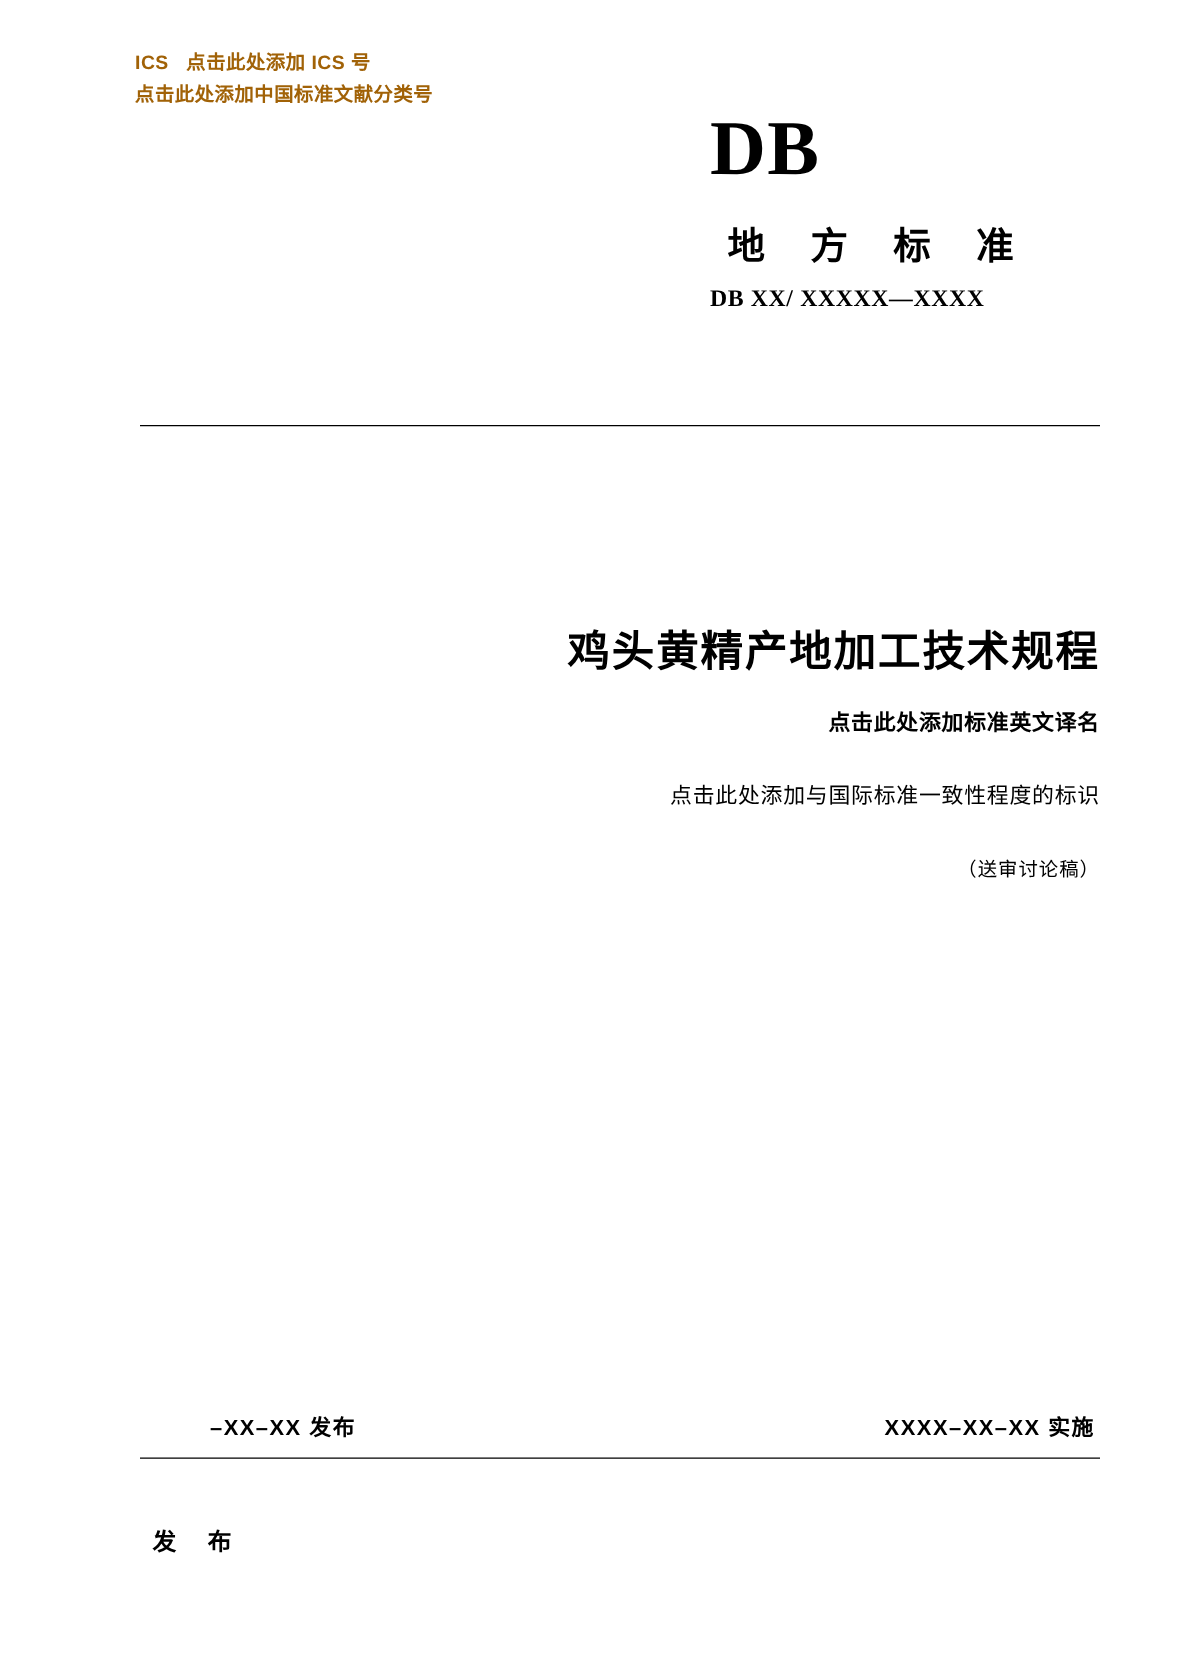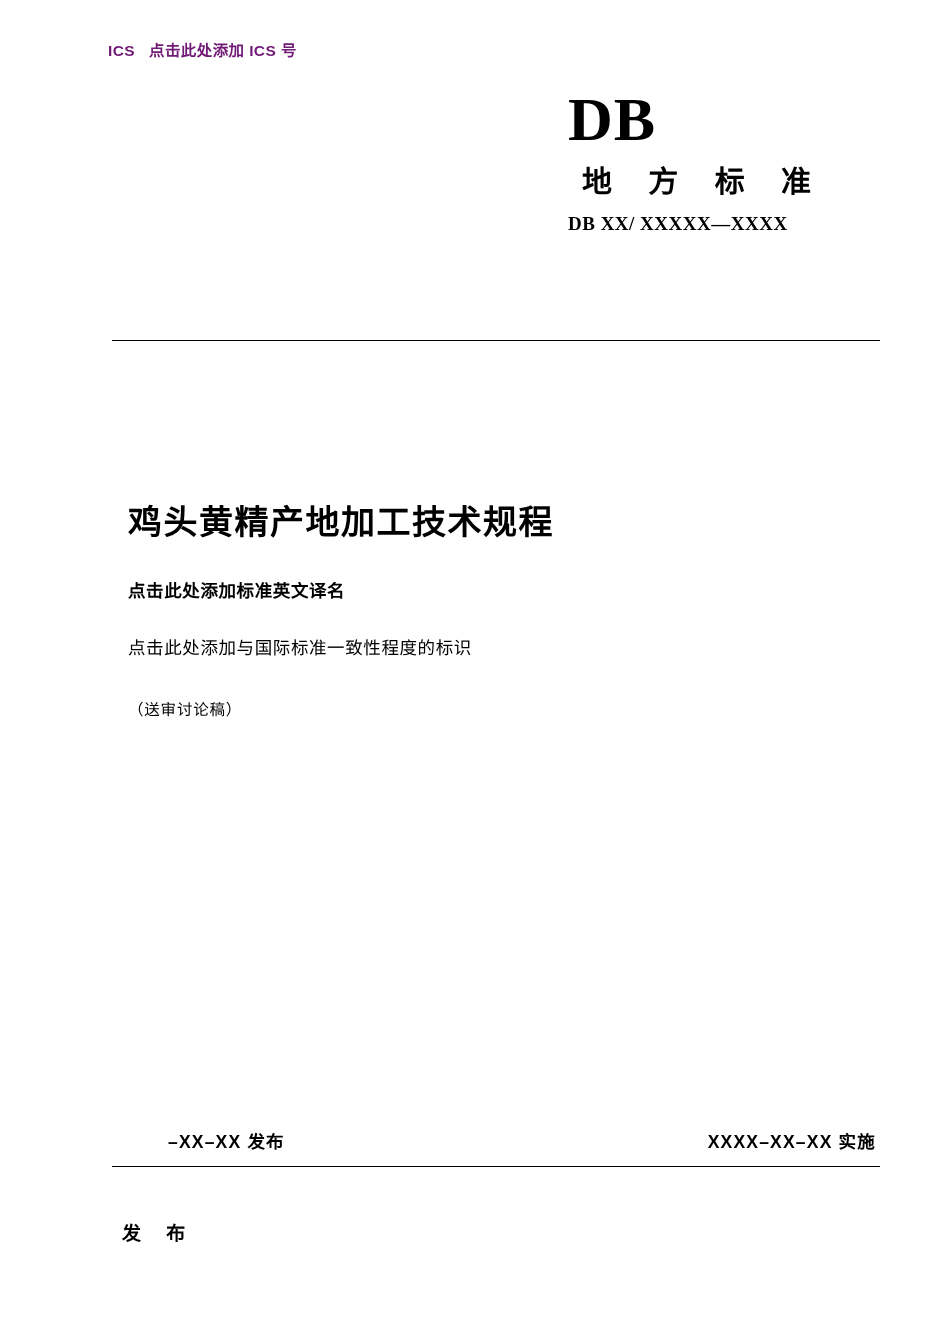--- a/index.html
+++ b/index.html
@@ -26,21 +26,21 @@
     top: 38px;
     width: 520px;
   }
   .ics-line {
     font-family: "Liberation Sans", sans-serif;
     font-size: 15.5px;
     font-weight: bold;
     letter-spacing: 0.4px;
     line-height: 26px;
     white-space: nowrap;
-    color: #701a75;
+    color: #a16207;
   }
   .ics-label {
     display: inline-block;
     margin-right: 14px;
   }
 
   
   .db-block {
     position: absolute;
     right: 62px;
@@ -48,21 +48,21 @@
     width: 320px;
   }
   .db-mark {
     font-family: "Liberation Serif", serif;
     font-weight: bold;
     font-size: 62px;
     line-height: 62px;
     letter-spacing: 1px;
   }
   .db-sub {
-    margin-top: 16px;
+    margin-top: 32px;
     font-family: "Liberation Sans", sans-serif;
     font-weight: bold;
     font-size: 30px;
     line-height: 32px;
     letter-spacing: 14px;
     padding-left: 14px;
   }
   .db-code {
     margin-top: 15px;
     font-family: "Liberation Serif", serif;
@@ -84,43 +84,43 @@
     position: absolute;
     left: 112px;
     top: 1166px;
     width: 768px;
     border-top: 1.6px solid #000;
   }
 
   
   .title-area {
     position: absolute;
-    left: 128px;
+    left: 112px;
     top: 500px;
     width: 768px;
-    text-align: left;
+    text-align: right;
   }
   .std-title {
     font-family: "Liberation Sans", sans-serif;
     font-weight: bold;
     font-size: 34px;
     letter-spacing: 1.5px;
     line-height: 44px;
   }
   .std-title-en {
-    margin-top: 34px;
+    margin-top: 21px;
     font-family: "Liberation Sans", sans-serif;
     font-weight: bold;
     font-size: 17.5px;
     letter-spacing: 0.6px;
     line-height: 26px;
   }
   .std-consistency {
     margin-top: 32px;
-    font-family: Liberation Mono, monospace;
+    font-family: Liberation Sans, sans-serif;
     font-size: 17.5px;
     letter-spacing: 0.6px;
     line-height: 26px;
   }
   .std-stage {
     margin-top: 36px;
     font-family: Liberation Sans, sans-serif;
     font-size: 15.5px;
     letter-spacing: 0.8px;
     line-height: 24px;
@@ -161,20 +161,23 @@
 </style>
 </head>
 <body>
 
 <div class="page">
 
   <div class="header-lines">
     <div class="ics-line">
       <span class="ics-label">ICS</span><span>点击此处添加 ICS 号</span>
     </div>
+    <div class="ics-line">
+      <span>点击此处添加中国标准文献分类号</span>
+    </div>
   </div>
 
   <div class="db-block">
     <div class="db-mark">DB</div>
     <div class="db-sub">地 方 标 准</div>
     <div class="db-code">DB XX/ XXXXX—XXXX</div>
   </div>
 
   <div class="rule-top"></div>
 

